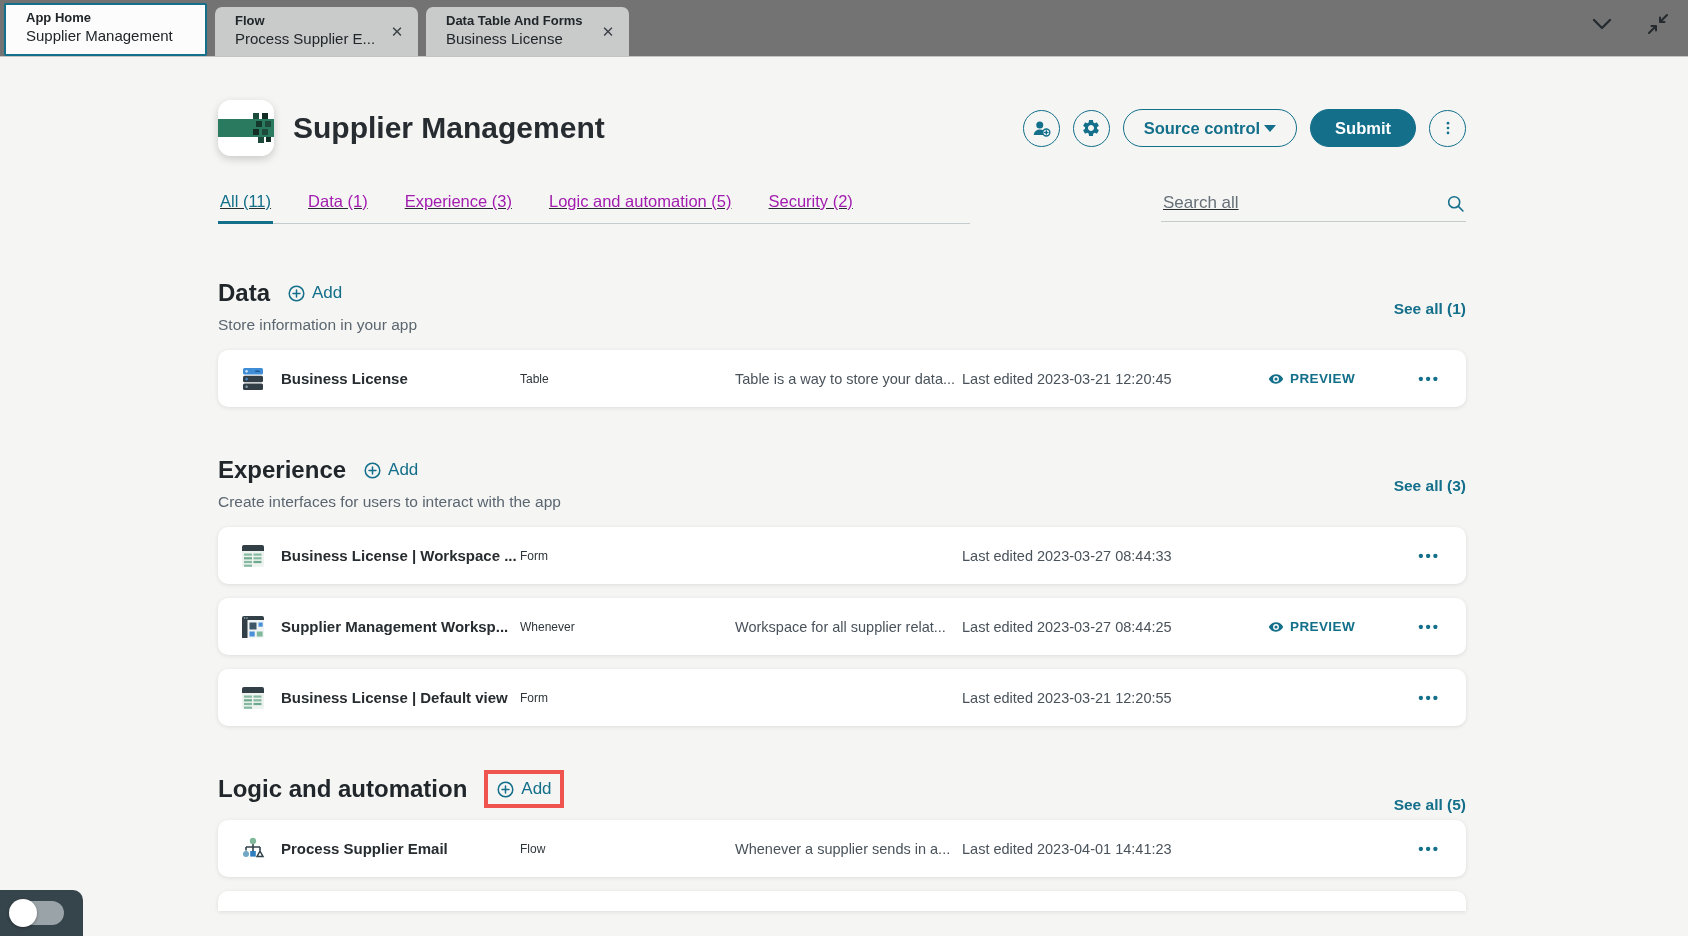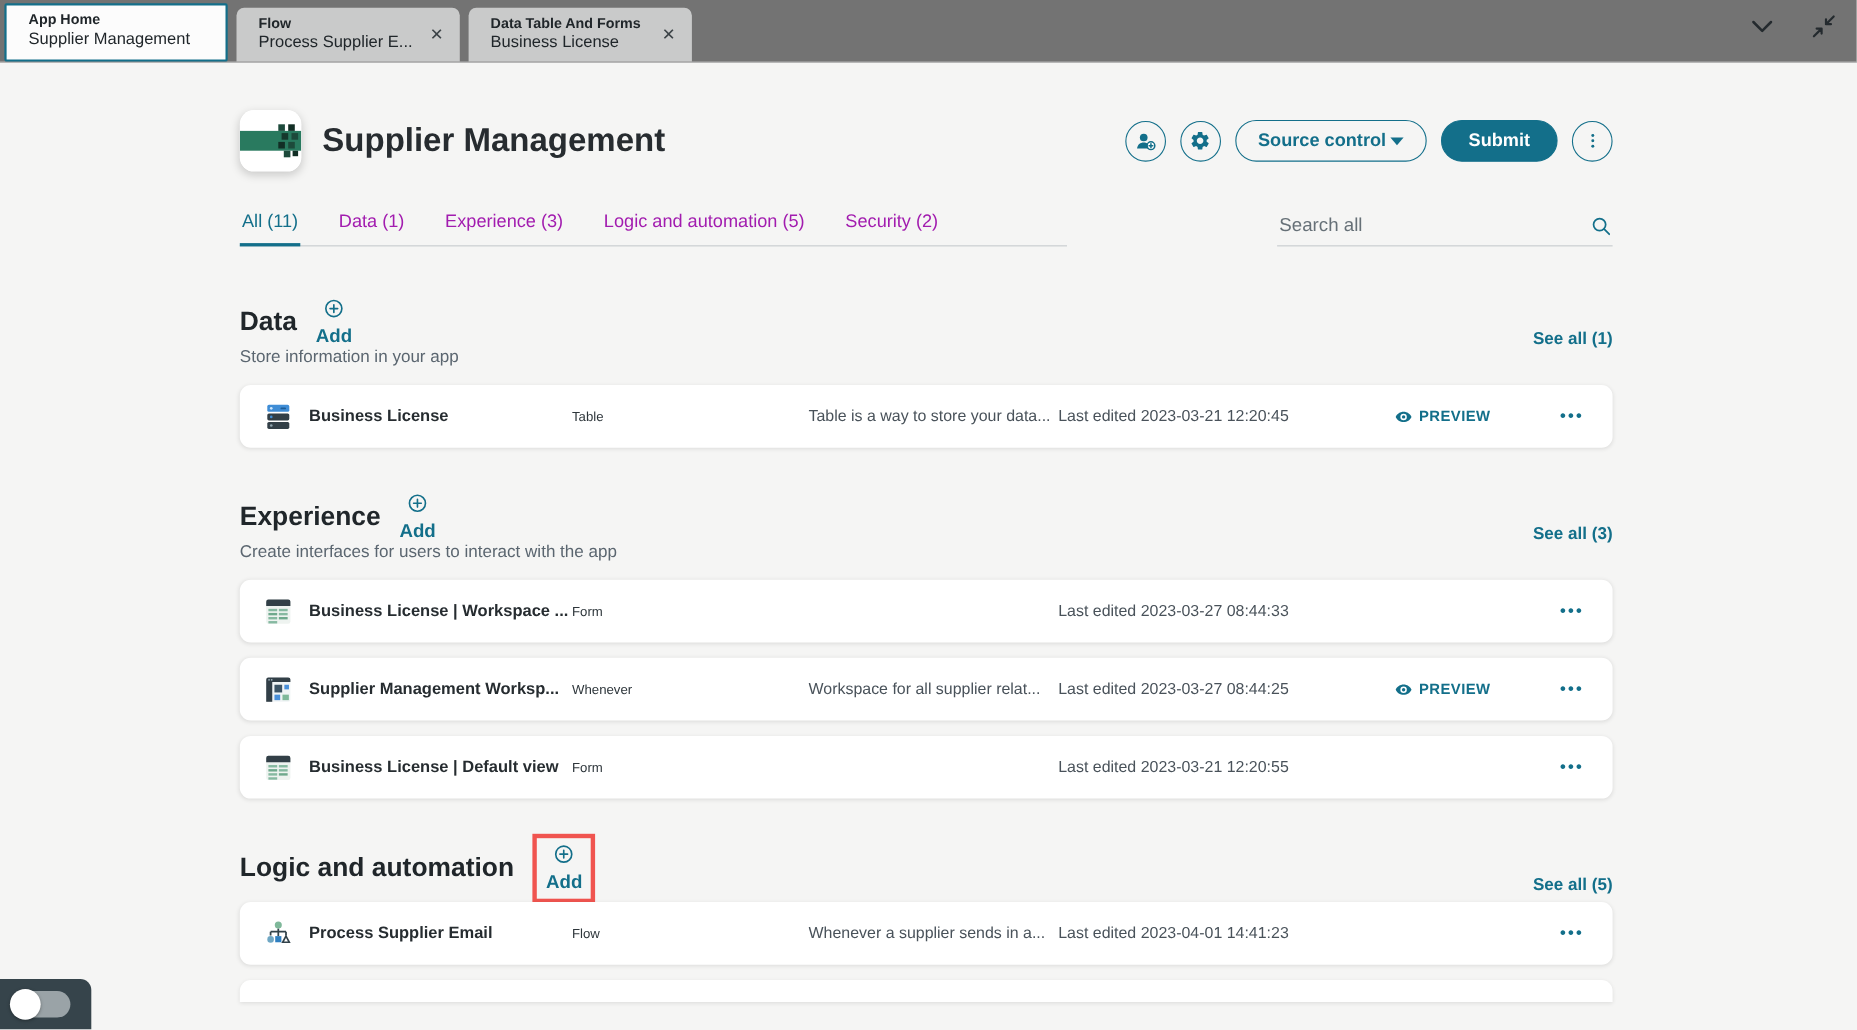--- a/index.html
+++ b/index.html
@@ -49,21 +49,21 @@
   }
   .pill-btn {
     height:38px; border-radius:20px; border:1.5px solid var(--accent); background:transparent;
     color:var(--accent); font-family:inherit; font-size:16.5px; font-weight:700;
     padding:0 20px; display:flex; align-items:center; gap:4px; cursor:pointer;
   }
   .pill-btn.primary { background:var(--accent); color:#fff; border-color:var(--accent); padding:0 24px; }
   .caret-down { width:0; height:0; border-left:6px solid transparent; border-right:6px solid transparent; border-top:7px solid var(--accent); }
 
   
-  .filter-row { width:1248px; margin:36px 0 0 218px; display:flex; justify-content:space-between; align-items:flex-end; }
+  .filter-row { width:1248px; margin:36px 0 0 218px; display:flex; justify-content:space-between; align-items:flex-start;text-decoration:underline; }
   .nav-tabs { display:flex; gap:33px; width:752px; border-bottom:1px solid #c6cbce; }
   .nav-tab {
     font-size:16.5px; color:#a21caf; padding:0 2px 10px 2px; cursor:pointer;
     border-bottom:3px solid transparent; margin-bottom:-1px; white-space:nowrap;
   }
   .nav-tab.active { color:var(--accent); border-bottom-color:var(--accent); }
   .search-box { width:305px; border-bottom:1px solid #c6cbce; display:flex; align-items:center; padding-bottom:7px; }
   .search-box input {
     flex:1; border:none; background:transparent; outline:none;
     font-family:inherit; font-size:17px; color:#1d4ed8;
@@ -71,21 +71,21 @@
   .search-box input::placeholder { color:#667077; }
 
   
   .section { margin-top:46px; }
   .section:first-child { margin-top:52px; }
   .section-head { width:1248px; margin-left:218px; display:flex; align-items:center; height:34px; }
   .section-title { font-size:24px; font-weight:700; color:#20262a; margin:0; }
   .add-btn {
     display:flex; align-items:center; gap:6px; margin-left:17px;
     background:none; border:none; cursor:pointer; padding:0;
-    color:var(--accent); font-family:inherit; font-size:17px; font-weight:700;flex-direction:column;
+    color:var(--accent); font-family:inherit; font-size:17px; font-weight:400;
   }
   .add-btn.highlighted { border:4px solid var(--highlight); padding:5px 8px; margin-top:-9px; margin-bottom:-9px; }
   .see-all { margin-left:auto; color:var(--accent); font-size:15.5px; font-weight:700; text-decoration:none; cursor:pointer;margin-top:32px; }
   .section-subtitle { width:1248px; margin:4px 0 0 218px; font-size:15.5px; color:#5b6670; line-height:22px; }
   .rows { margin-top:14px; display:flex; flex-direction:column; gap:14px; }
   .card-row {
     width:1248px; margin-left:218px; height:57px; background:#fff; border-radius:10px;
     box-shadow:0 1px 4px rgba(0,0,0,.10); cursor:pointer;
     display:grid; grid-template-columns:63px 239px 215px 227px 306px 130px 1fr; align-items:center;
   }

